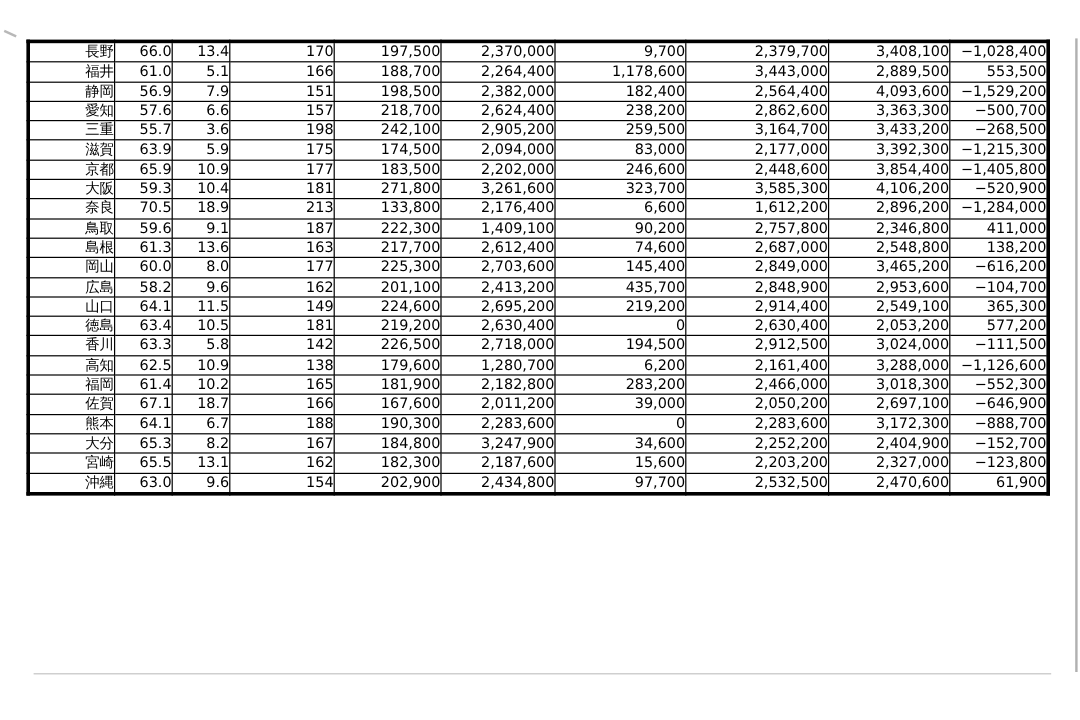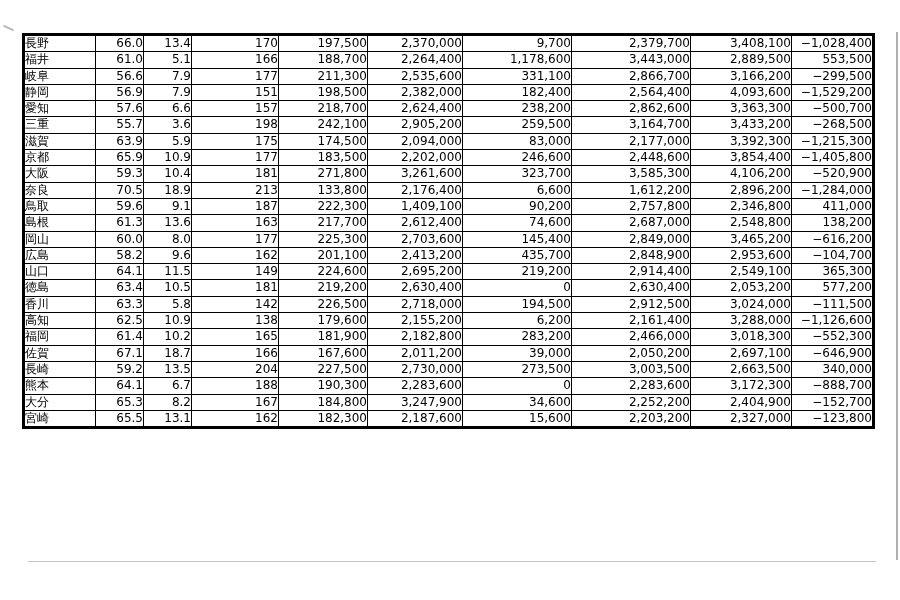--- a/index.html
+++ b/index.html
@@ -24,21 +24,21 @@
   table.data td {
     border: 1.5px solid #000000;
     height: 15.3px;
     line-height: 15.3px;
     font-size: 12px;
     color: #000000;
     padding: 0;
     white-space: nowrap;
     overflow: hidden;
   }
-  td.name { text-align: left; padding: 0 2px; }
+  td.name { text-align: right; padding: 0 2px; }
   td.num  { text-align: right; padding-right: 5px; }
   
   .edge-line-right {
     position: absolute;
     left: 896px; top: 32px;
     width: 2px; height: 528px;
     background: #b0b0b0;
   }
   .faint-bottom-line {
     position: absolute;
@@ -90,32 +90,20 @@
           <td class="num">5.1</td>
           <td class="num">166</td>
           <td class="num">188,700</td>
           <td class="num">2,264,400</td>
           <td class="num">1,178,600</td>
           <td class="num">3,443,000</td>
           <td class="num">2,889,500</td>
           <td class="num">553,500</td>
         </tr>
         <tr>
-          <td class="name">岐阜</td>
-          <td class="num">56.6</td>
-          <td class="num">7.9</td>
-          <td class="num">177</td>
-          <td class="num">211,300</td>
-          <td class="num">2,535,600</td>
-          <td class="num">331,100</td>
-          <td class="num">2,866,700</td>
-          <td class="num">3,166,200</td>
-          <td class="num">−299,500</td>
-        </tr>
-        <tr>
           <td class="name">静岡</td>
           <td class="num">56.9</td>
           <td class="num">7.9</td>
           <td class="num">151</td>
           <td class="num">198,500</td>
           <td class="num">2,382,000</td>
           <td class="num">182,400</td>
           <td class="num">2,564,400</td>
           <td class="num">4,093,600</td>
           <td class="num">−1,529,200</td>
@@ -275,21 +263,21 @@
           <td class="num">2,912,500</td>
           <td class="num">3,024,000</td>
           <td class="num">−111,500</td>
         </tr>
         <tr>
           <td class="name">高知</td>
           <td class="num">62.5</td>
           <td class="num">10.9</td>
           <td class="num">138</td>
           <td class="num">179,600</td>
-          <td class="num">2,155,200</td>
+          <td class="num">1,280,700</td>
           <td class="num">6,200</td>
           <td class="num">2,161,400</td>
           <td class="num">3,288,000</td>
           <td class="num">−1,126,600</td>
         </tr>
         <tr>
           <td class="name">福岡</td>
           <td class="num">61.4</td>
           <td class="num">10.2</td>
           <td class="num">165</td>
@@ -306,32 +294,20 @@
           <td class="num">18.7</td>
           <td class="num">166</td>
           <td class="num">167,600</td>
           <td class="num">2,011,200</td>
           <td class="num">39,000</td>
           <td class="num">2,050,200</td>
           <td class="num">2,697,100</td>
           <td class="num">−646,900</td>
         </tr>
         <tr>
-          <td class="name">長崎</td>
-          <td class="num">59.2</td>
-          <td class="num">13.5</td>
-          <td class="num">204</td>
-          <td class="num">227,500</td>
-          <td class="num">2,730,000</td>
-          <td class="num">273,500</td>
-          <td class="num">3,003,500</td>
-          <td class="num">2,663,500</td>
-          <td class="num">340,000</td>
-        </tr>
-        <tr>
           <td class="name">熊本</td>
           <td class="num">64.1</td>
           <td class="num">6.7</td>
           <td class="num">188</td>
           <td class="num">190,300</td>
           <td class="num">2,283,600</td>
           <td class="num">0</td>
           <td class="num">2,283,600</td>
           <td class="num">3,172,300</td>
           <td class="num">−888,700</td>
@@ -353,19 +329,31 @@
           <td class="num">65.5</td>
           <td class="num">13.1</td>
           <td class="num">162</td>
           <td class="num">182,300</td>
           <td class="num">2,187,600</td>
           <td class="num">15,600</td>
           <td class="num">2,203,200</td>
           <td class="num">2,327,000</td>
           <td class="num">−123,800</td>
         </tr>
+        <tr>
+          <td class="name">沖縄</td>
+          <td class="num">63.0</td>
+          <td class="num">9.6</td>
+          <td class="num">154</td>
+          <td class="num">202,900</td>
+          <td class="num">2,434,800</td>
+          <td class="num">97,700</td>
+          <td class="num">2,532,500</td>
+          <td class="num">2,470,600</td>
+          <td class="num">61,900</td>
+        </tr>
       </tbody>
   </table>
 </div>
 
 <div class="edge-line-right"></div>
 <div class="faint-bottom-line"></div>
 <div class="corner-artifact"></div>
 
 </body></html>

